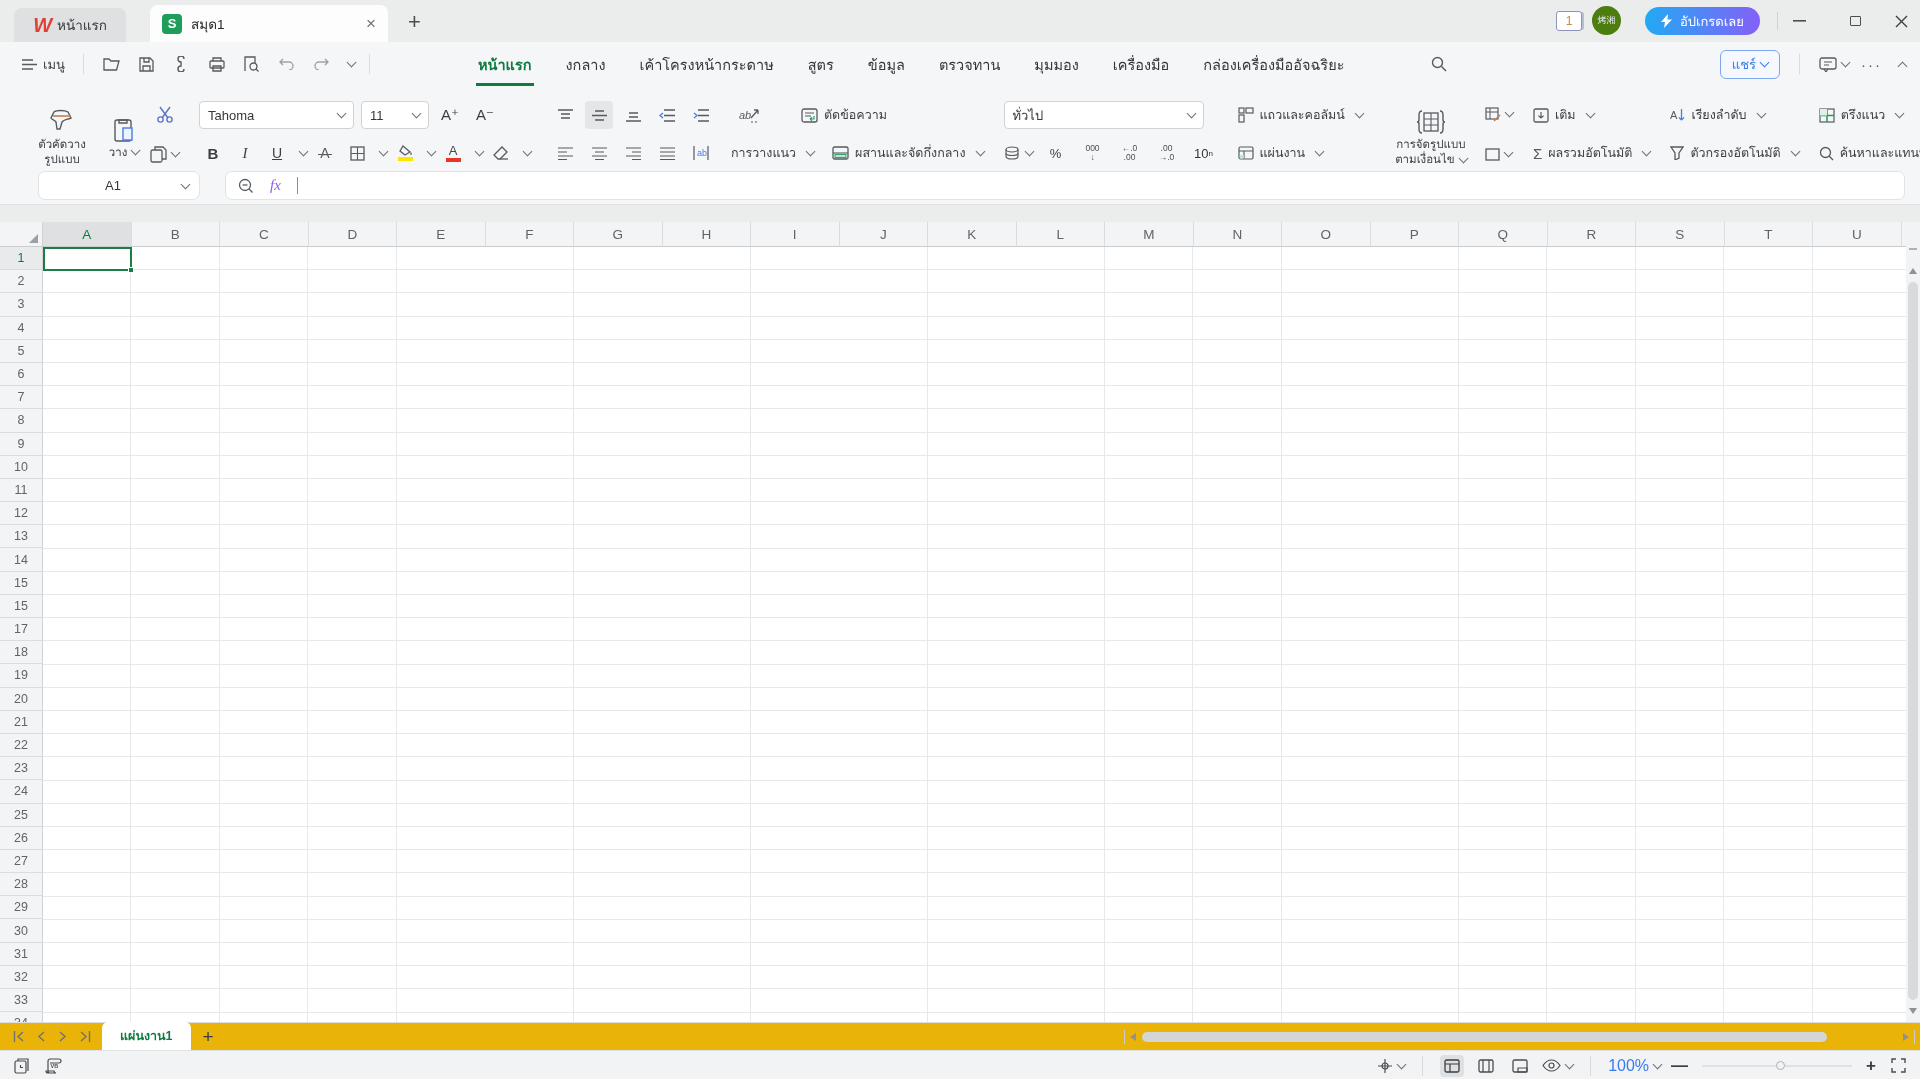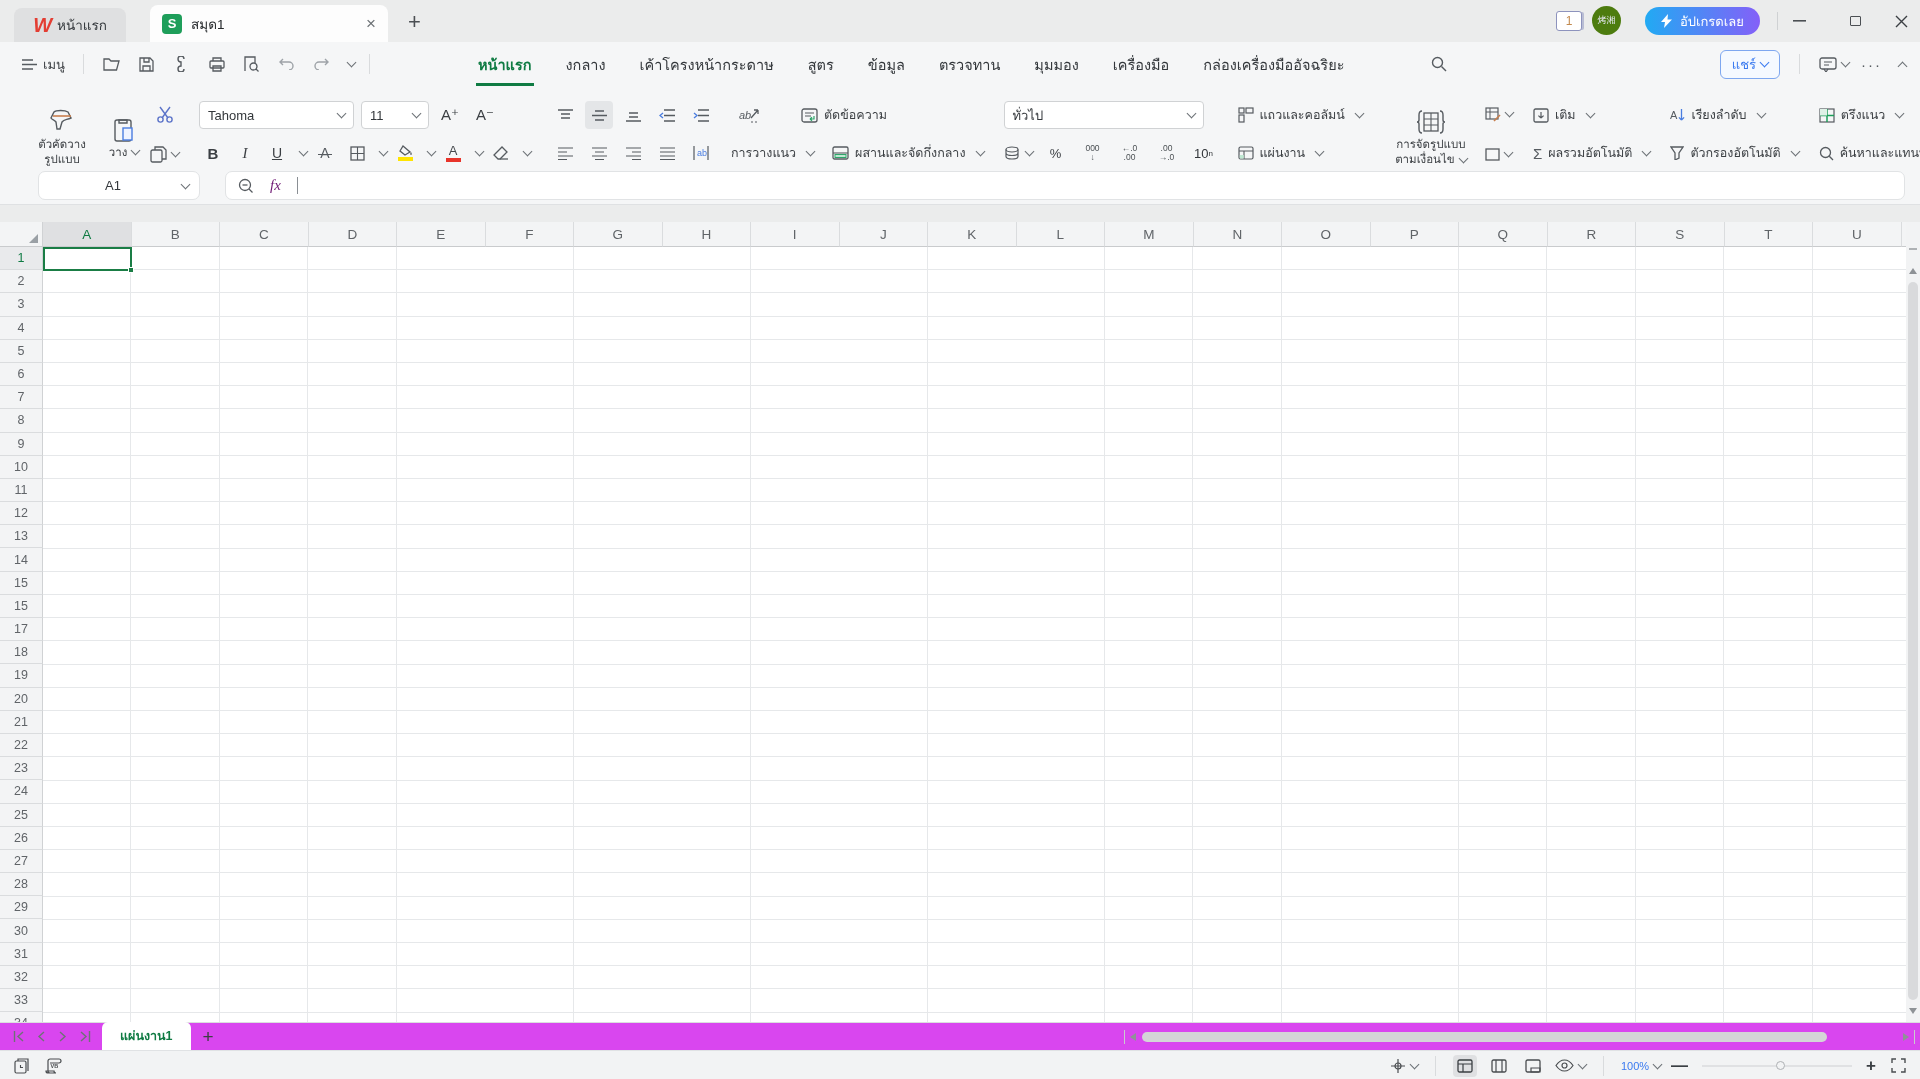--- a/index.html
+++ b/index.html
@@ -82,21 +82,21 @@
   .selbox { background:#e4e6e8; border-radius:4px; }
 
   
   #formulabar { position:absolute; left:0; top:166px; width:1920px; height:39px; background:#f5f6f7;
     border-bottom:1px solid #dfe1e3; }
   .namebox { position:absolute; left:38px; top:5px; width:162px; height:29px; background:#fff;
     border:1px solid #e1e3e5; border-radius:7px; display:flex; align-items:center; padding:0 10px; }
   .namebox .nb { flex:1; text-align:center; font-size:13px; color:#33373b; }
   .fxbox { position:absolute; left:225px; top:5px; width:1680px; height:29px; background:#fff;
     border:1px solid #e1e3e5; border-radius:7px; display:flex; align-items:center; padding:0 12px; gap:16px; }
-  .fx { font-style:italic; font-family:"Liberation Serif","DejaVu Serif",serif; font-size:15px; color:#701a75; }
+  .fx { font-style:italic; font-family:"Liberation Serif","DejaVu Serif",serif; font-size:15px; color:#8b5cf6; }
   .caret { width:1px; height:17px; background:#8a8f94; }
 
   
   #grid { position:absolute; left:0; top:222px; width:1906px; height:800px; background:#fff; overflow:hidden; }
   #corner { position:absolute; left:0; top:0; width:43px; height:25px; background:#f3f4f5;
     border-right:1px solid #d0d2d4; border-bottom:1px solid #c9cbcd; }
   #corner .tri { position:absolute; right:4px; bottom:3px; width:0; height:0;
     border-left:9px solid transparent; border-bottom:9px solid #9aa0a5; }
   #col-headers { position:absolute; left:43px; top:0; height:25px; display:flex; }
   .colh { flex:none; width:88.5px; height:25px; background:#f3f4f5; border-right:1px solid #dadcde;
@@ -116,42 +116,42 @@
   #selection .handle { position:absolute; right:-4px; bottom:-4px; width:6px; height:6px; background:#1a7d45; border:1px solid #fff; }
   #vscroll { position:absolute; left:1906px; top:222px; width:14px; height:800px; background:#f2f3f4; }
   #vscroll .split { position:absolute; left:3px; top:26px; width:8px; height:2px; background:#aeb1b4; }
   #vscroll .arr-up { position:absolute; left:3px; top:46px; width:0; height:0;
     border-left:4px solid transparent; border-right:4px solid transparent; border-bottom:6px solid #8e9296; }
   #vscroll .thumb { position:absolute; left:2px; top:60px; width:10px; height:718px; background:#d9dadc; border-radius:5px; }
   #vscroll .arr-dn { position:absolute; left:3px; bottom:8px; width:0; height:0;
     border-left:4px solid transparent; border-right:4px solid transparent; border-top:6px solid #8e9296; }
 
   
-  #sheetbar { position:absolute; left:0; top:1022px; width:1920px; height:28px; background:#d946ef;
+  #sheetbar { position:absolute; left:0; top:1022px; width:1920px; height:28px; background:#eab308;
     border-top:1px solid #dcdedf; display:flex; align-items:center; }
   .nav { display:flex; align-items:center; gap:4px; padding:0 8px 0 10px; color:#6d7276; }
   .navb { width:18px; height:20px; display:flex; align-items:center; justify-content:center; }
   .sheet-tab { height:28px; margin-top:-1px; background:#fff; border-radius:6px 6px 0 0; padding:0 18px;
     display:flex; align-items:center; font-size:12.5px; font-weight:bold; color:#0f7b43; }
   .addsheet { font-size:19px; color:#3b3f43; padding:0 12px; }
   .hscroll { position:absolute; right:0; top:0; height:28px; display:flex; align-items:center; }
   .hdiv { width:1px; height:14px; background:#c9cbcd; margin:0 5px; }
   .harr-l { width:0; height:0; border-top:4px solid transparent; border-bottom:4px solid transparent; border-right:6px solid #8e9296; }
   .harr-r { width:0; height:0; border-top:4px solid transparent; border-bottom:4px solid transparent; border-left:6px solid #8e9296; }
   .htrack { width:755px; height:12px; margin:0 6px; position:relative; }
   .hthumb { position:absolute; left:0; top:1px; width:685px; height:10px; background:#d4d5d7; border-radius:5px; }
 
   
   #statusbar { position:absolute; left:0; top:1050px; width:1920px; height:29px; background:#f2f3f4;
     border-top:1px solid #e0e2e4; }
   .sb-left { position:absolute; left:14px; top:0; height:29px; display:flex; align-items:center; gap:16px; color:#4a4d50; }
   .sb-right { position:absolute; right:10px; top:0; height:29px; display:flex; align-items:center; gap:10px; color:#4a4d50; }
   .sbtn { width:24px; height:22px; display:flex; align-items:center; justify-content:center; border-radius:4px; }
   .sbtn.sel { background:#dfe0e2; }
-  .zoomlbl { font-size:11px; color:#3a7af0; }
+  .zoomlbl { font-size:16px; color:#3a7af0; }
   .ztrack { width:150px; height:2px; background:#e0e1e3; position:relative; margin:0 4px; }
   .zdot { position:absolute; left:74px; top:-4px; width:9px; height:9px; border-radius:50%;
     background:#f2f3f4; border:1.5px solid #aeb1b4; }
   .minus { font-size:17px; font-weight:bold; color:#3b3f43; }
   .plus { font-size:17px; font-weight:bold; color:#3b3f43; }
 </style>
 </head>
 <body>
 
 <div id="titlebar">

